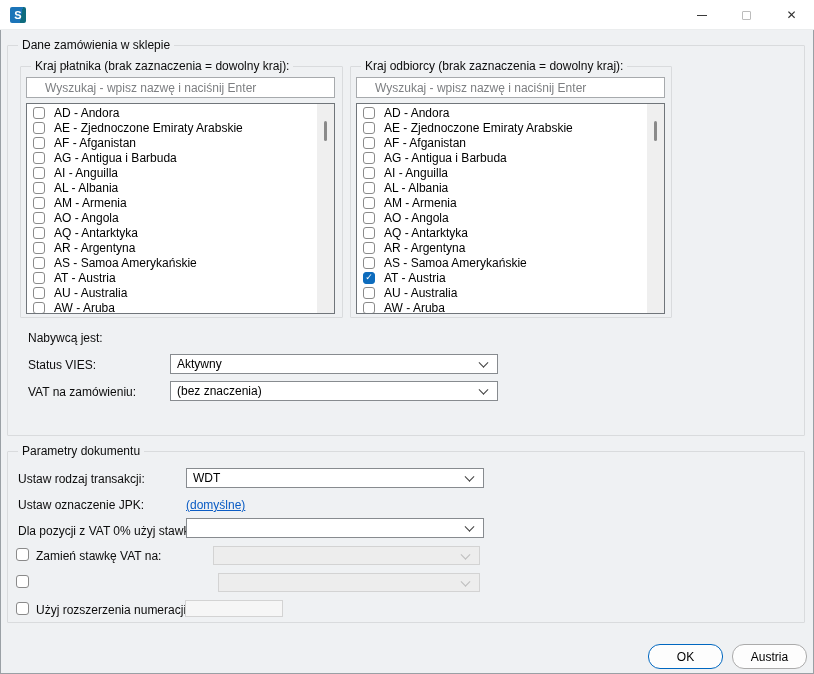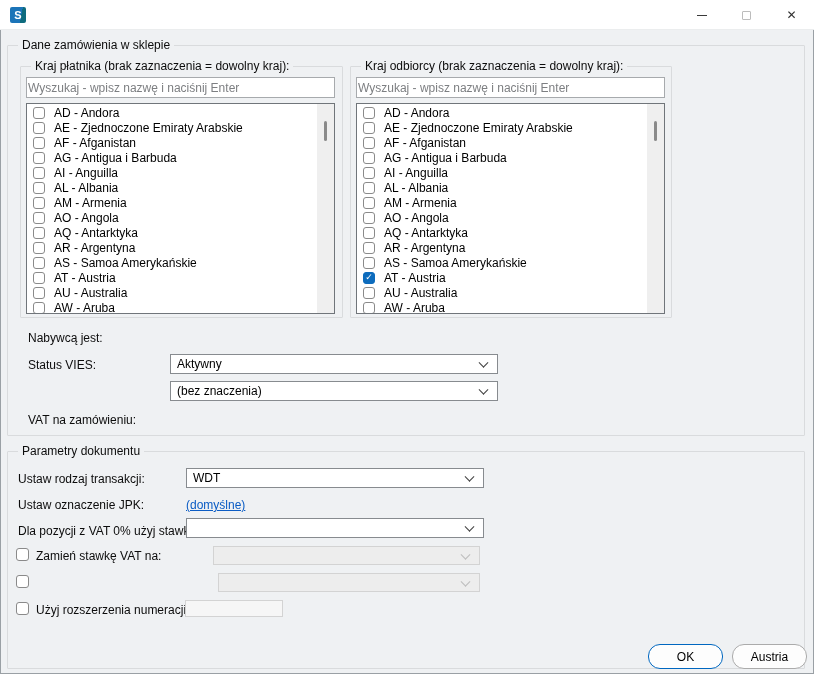--- a/index.html
+++ b/index.html
@@ -20,21 +20,21 @@
     color:#fff;font-weight:bold;font-size:11px;display:flex;align-items:center;justify-content:center;}
   .title{position:absolute;left:34px;top:0;height:30px;line-height:30px;font-size:12px;color:#000;}
   .win-btn{position:absolute;top:0;width:45px;height:30px;display:flex;align-items:center;justify-content:center;}
   .min-glyph{width:10px;height:0;border-top:1px solid #3a3a3a;display:block;}
   .max-glyph{width:9px;height:9px;border:1px solid #bcbcbc;border-radius:1px;display:block;}
   .close-glyph{font-size:12px;color:#2f2f2f;line-height:1;}
   
   .group{position:absolute;border:1px solid #d9dbdd;border-radius:1px;}
   .group-label{position:absolute;top:-8px;left:10px;background:#eff1f3;padding:0 4px;font-size:12px;color:#0c0c0c;white-space:nowrap;}
   
-  .search{position:absolute;height:21px;border:1px solid #a7aaad;background:#fff;padding:0 1px;
+  .search{position:absolute;height:21px;border:1px solid #a7aaad;background:#fff;padding:0 18px;
     font-family:"Liberation Sans",sans-serif;font-size:12px;color:#222;outline:none;}
   .search::placeholder{color:#7d7f82;opacity:1;}
   
   .listbox{position:absolute;background:#fff;border:1px solid #70757a;overflow:hidden;}
   .list-content{position:absolute;left:0;top:1px;right:17px;bottom:0;}
   .list-row{height:15px;display:flex;align-items:center;padding-left:6px;}
   .cb{width:12px;height:12px;min-width:12px;border:1px solid #8a8a8a;border-radius:3px;background:#fff;
     display:inline-flex;align-items:center;justify-content:center;font-size:9px;color:#fff;line-height:1;}
   .cb.checked{background:#0d6cbd;border-color:#0d6cbd;}
   .row-label{margin-left:9px;white-space:nowrap;font-size:12px;color:#000;}
@@ -222,27 +222,27 @@
   </div>
 
   <div class="lbl" style="left:28px;top:331px;">Nabywcą jest:</div>
 
   <div class="lbl" style="left:28px;top:358px;">Status VIES:</div>
   <div class="combo" style="left:170px;top:354px;width:328px;">
     <span class="combo-value">Aktywny</span>
     <span class="chev"></span>
   </div>
 
-  <div class="lbl" style="left:28px;top:385px;margin-top:28px;">VAT na zamówieniu:</div>
+  <div class="lbl" style="left:28px;top:385px;">VAT na zamówieniu:</div>
   <div class="combo" style="left:170px;top:381px;width:328px;">
     <span class="combo-value">(bez znaczenia)</span>
     <span class="chev"></span>
   </div>
 
-  <div class="group" style="left:7px;top:451px;width:798px;height:218px;">
+  <div class="group" style="left:7px;top:451px;width:798px;height:172px;">
     <span class="group-label">Parametry dokumentu</span>
   </div>
 
   <div class="lbl" style="left:18px;top:472px;">Ustaw rodzaj transakcji:</div>
   <div class="combo" style="left:186px;top:468px;width:298px;">
     <span class="combo-value">WDT</span>
     <span class="chev"></span>
   </div>
 
   <div class="lbl" style="left:18px;top:498px;">Ustaw oznaczenie JPK:</div>

